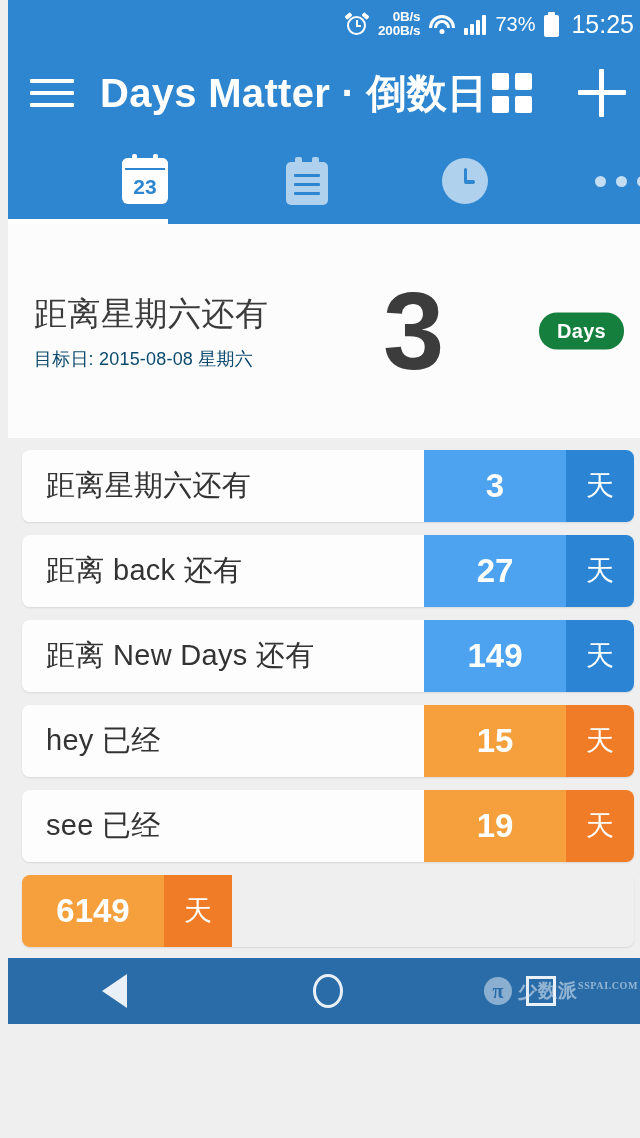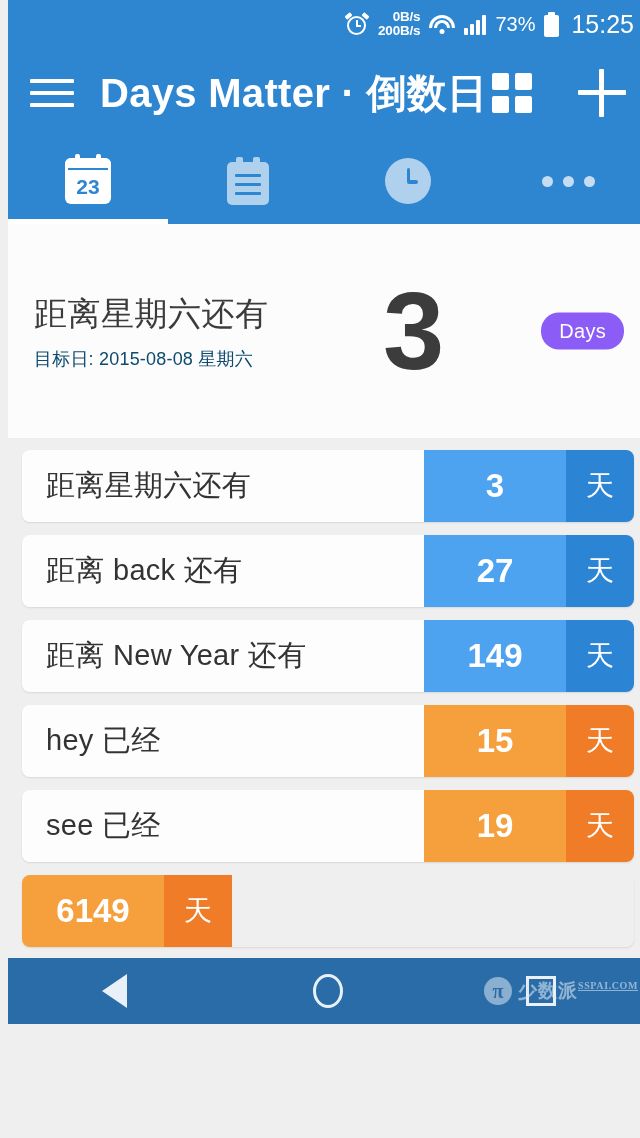--- a/index.html
+++ b/index.html
@@ -87,21 +87,21 @@
   .plus-icon { width:48px; height:48px; position:relative; margin-left:46px;
                flex:0 0 auto; cursor:pointer; }
   .plus-icon:before, .plus-icon:after {
     content:""; position:absolute; background:#fff; border-radius:1px;
   }
   .plus-icon:before { left:0; top:21px; width:48px; height:5px; }
   .plus-icon:after  { top:0; left:21px; width:5px; height:48px; }
 
   
   .tabbar { height:86px; background:#2E86D0; display:flex; position:relative; }
-  .tab { flex:1 1 25%; display:flex; align-items:center; justify-content:center; cursor:pointer; }
+  .tab { flex:1 1 25%; display:flex; align-items:center; justify-content:flex-end; cursor:pointer; }
   .tab-underline {
     position:absolute; bottom:0; left:0; width:160px; height:5px; background:#FFFFFF;
   }
 
   
   .cal-icon { width:46px; height:46px; position:relative; }
   .cal-icon .sheet {
     position:absolute; inset:0; background:#fff; border-radius:6px;
   }
   .cal-icon .topbar {
@@ -151,21 +151,21 @@
   }
   .feature-left { flex:0 0 auto; }
   .feature-title { font-size:33px; color:#3B3B3B; font-weight:400; letter-spacing:0.5px; }
   .feature-sub { font-size:18px; color:#0c4a6e; margin-top:10px; letter-spacing:0.2px; }
   .feature-count {
     position:absolute; left:375px; top:50%; transform:translateY(-50%);
     font-size:110px; font-weight:700; color:#3C3C3C; line-height:1; letter-spacing:-2px;
   }
   .days-badge {
     position:absolute; right:24px; top:50%; transform:translateY(-50%);
-    background:#8b5cf6; color:#fff; font-size:20px; font-weight:400;
+    background:#15803d; color:#fff; font-size:20px; font-weight:700;
     padding:7px 18px; border-radius:18px; letter-spacing:0.3px;
   }
 
   
   .list { background:#EFEFEF; padding:12px 14px 0 14px; }
   .row {
     display:flex; height:72px; margin-bottom:13px; border-radius:8px;
     overflow:hidden; box-shadow:0 1px 2px rgba(0,0,0,0.10);
   }
   .row-label {
@@ -202,21 +202,21 @@
     position:absolute; right:10px; top:50%; transform:translateY(-50%);
     display:flex; align-items:center; gap:6px; opacity:.58;
   }
   .wm-logo {
     width:28px; height:28px; border-radius:50%; background:#cfe0ef; color:#2A6CA8;
     font-size:20px; font-weight:700; display:flex; align-items:center; justify-content:center;
     font-family:"Liberation Serif", serif;
   }
   .wm-text { display:flex; flex-direction:row; line-height:1.04; color:#dce8f3; }
   .wm-cn { font-size:19px; font-weight:700; letter-spacing:1px; }
-  .wm-en { font-size:10px; font-weight:700; letter-spacing:0.6px; font-family:"Liberation Serif", serif;text-decoration:underline; }
+  .wm-en { font-size:10px; font-weight:700; letter-spacing:0.6px; font-family:"Liberation Serif", serif; }
 </style>
 </head>
 <body>
 
 <div class="screen">
 
   <div class="statusbar">
     <div class="sb-group">
 
       <span class="alarm-icon">
@@ -331,21 +331,21 @@
       <div class="row-unit">天</div>
     </div>
 
     <div class="row blue">
       <div class="row-label">距离 back 还有</div>
       <div class="row-num">27</div>
       <div class="row-unit">天</div>
     </div>
 
     <div class="row blue">
-      <div class="row-label">距离 New Year 还有</div>
+      <div class="row-label">距离 New Days 还有</div>
       <div class="row-num">149</div>
       <div class="row-unit">天</div>
     </div>
 
     <div class="row orange">
       <div class="row-label">hey 已经</div>
       <div class="row-num">15</div>
       <div class="row-unit">天</div>
     </div>
 

